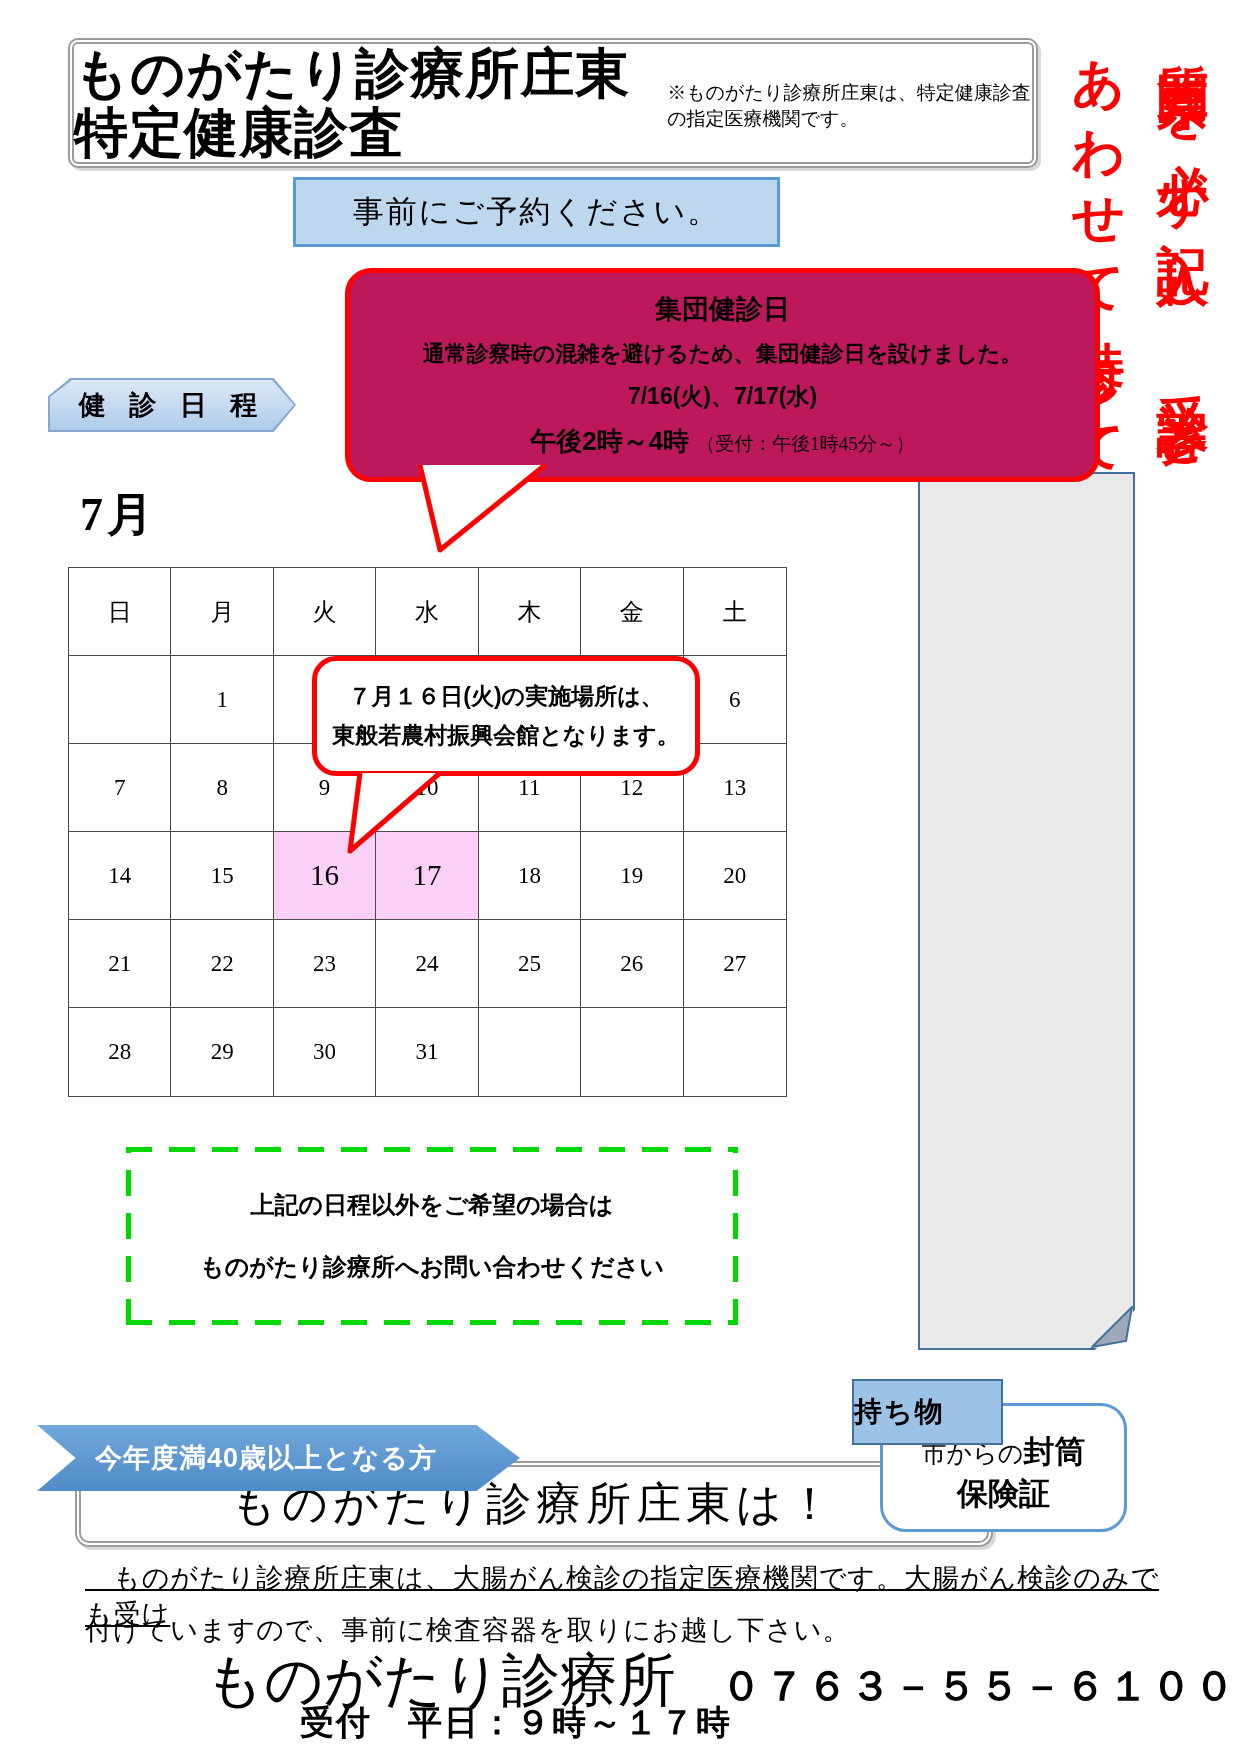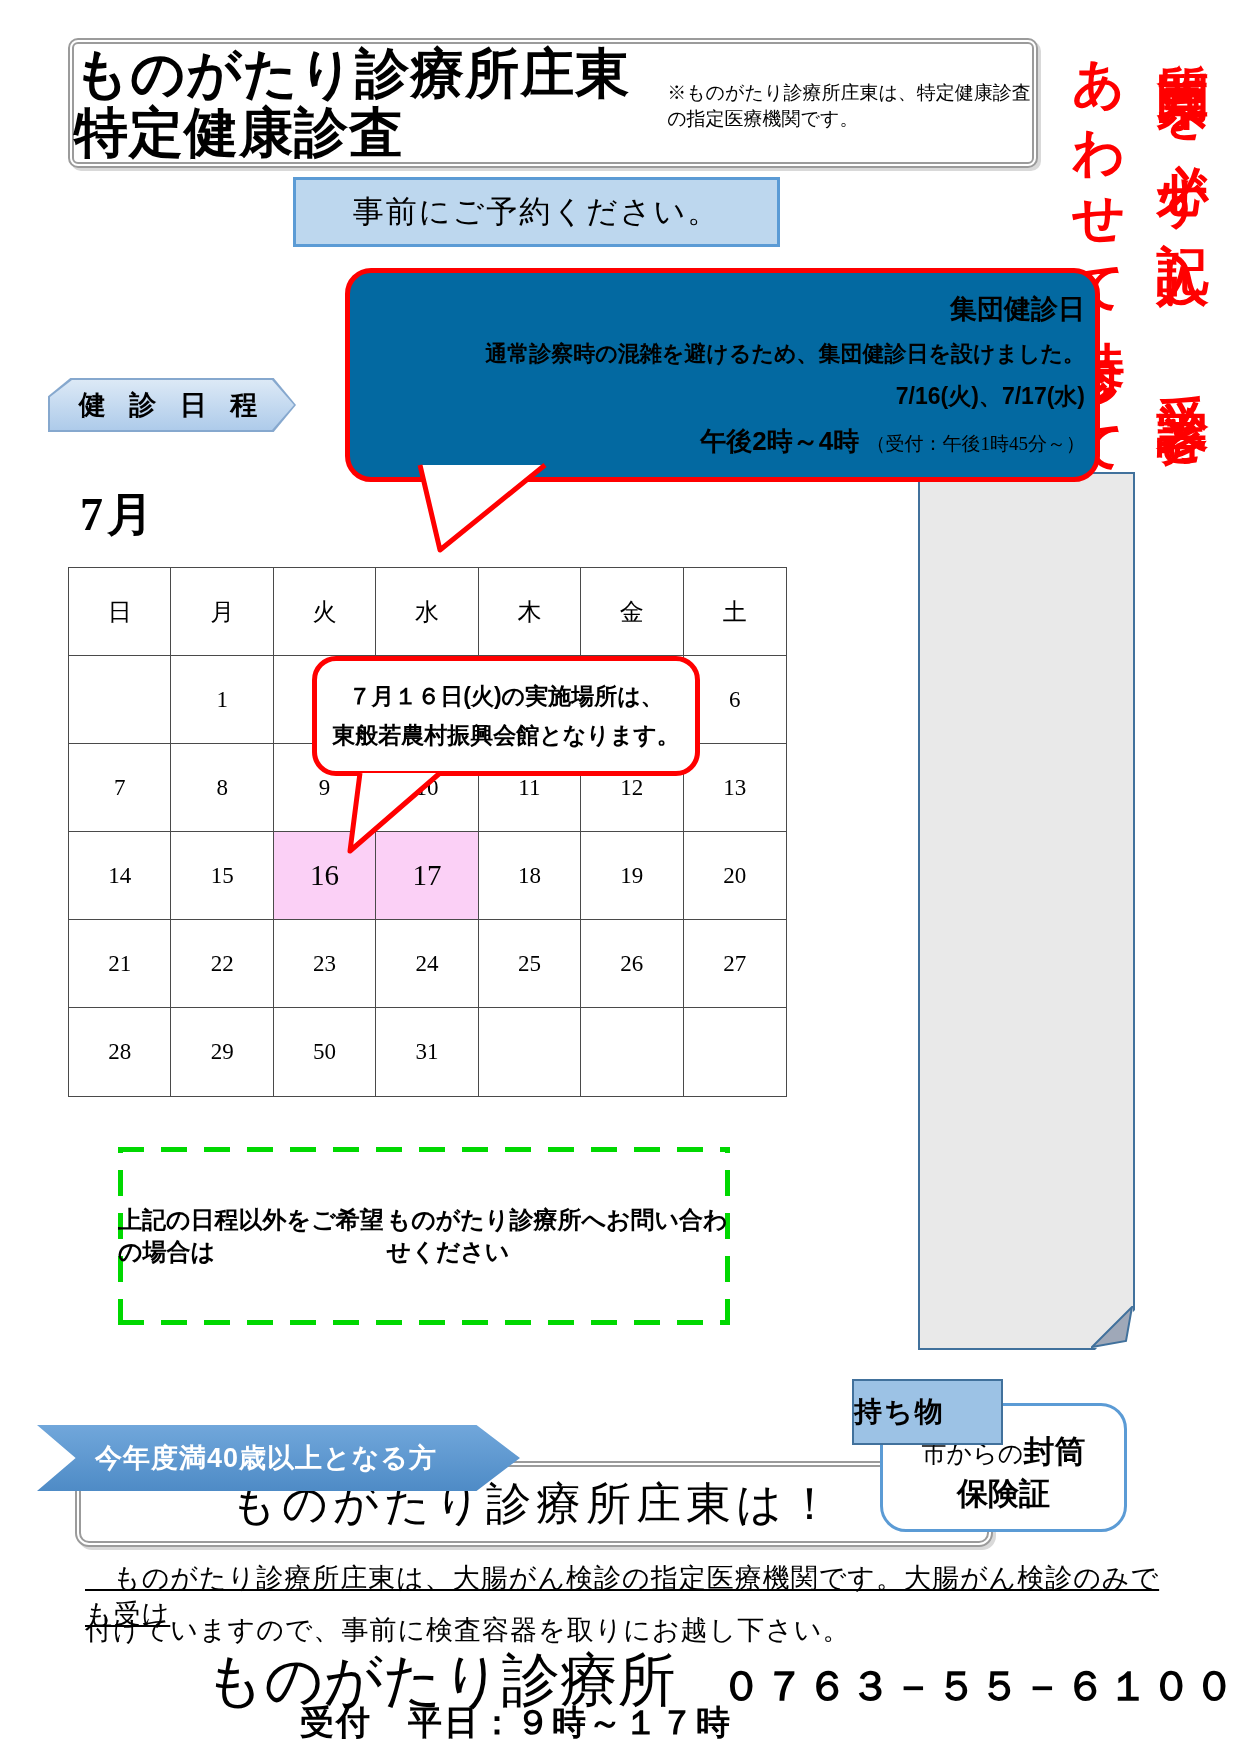--- a/index.html
+++ b/index.html
@@ -14,22 +14,22 @@
   .header-title{font-size:54px;font-weight:bold;letter-spacing:1px;line-height:1.1;}
   .header-note{font-size:19px;margin-top:6px;font-family:"Liberation Serif","DejaVu Serif",serif;}
 
   
   .reserve-box{position:absolute;left:293px;top:177px;width:481px;height:64px;
     background:#BDD7EE;border:3px solid #5B9BD5;display:flex;align-items:center;justify-content:center;}
   .reserve-text{color:#000000;font-size:31px;font-weight:normal;letter-spacing:2px;}
 
   
   .group-bubble{position:absolute;left:345px;top:268px;width:725px;height:192px;
-    background:#0369a1;border:5px solid #FF0000;border-radius:26px;z-index:7;
-    display:flex;flex-direction:column;justify-content:space-evenly;align-items:flex-end;padding:6px 10px;box-sizing:content-box;}
+    background:#be185d;border:5px solid #FF0000;border-radius:26px;z-index:7;
+    display:flex;flex-direction:column;justify-content:space-evenly;align-items:center;padding:6px 10px;box-sizing:content-box;}
   .gb-title{font-size:27px;font-weight:bold;}
   .gb-desc{font-size:22px;font-weight:bold;}
   .gb-dates{font-size:23px;font-weight:bold;}
   .gb-time{font-size:26px;font-weight:bold;}
   .gb-time-note{font-size:19px;font-weight:normal;font-family:"Liberation Serif","DejaVu Serif",serif;}
   .tail{position:absolute;z-index:8;}
 
   
   .sched-wrap{position:absolute;left:48px;top:378px;width:248px;height:54px;z-index:3;
     clip-path:polygon(9% 0,91% 0,100% 50%,91% 100%,0 100%,0 34%);background:#86A8CE;}
@@ -59,27 +59,27 @@
 
   
   .side-panel{position:absolute;left:918px;top:472px;width:217px;height:878px;
     background:#E9E9E9;border:2px solid #41719C;box-sizing:border-box;z-index:1;
     clip-path:polygon(0 0,100% 0,100% calc(100% - 40px),calc(100% - 40px) 100%,0 100%);}
   .fold{position:absolute;right:0;bottom:0;width:42px;height:42px;z-index:2;}
   .vnote{position:absolute;top:22px;right:16px;height:820px;writing-mode:vertical-rl;
     color:#FF0000;font-size:52px;font-weight:bold;letter-spacing:10px;line-height:84px;}
 
   
-  .green-box{position:absolute;left:118px;top:1147px;width:612px;height:178px;z-index:2;
+  .green-box{position:absolute;left:126px;top:1147px;width:612px;height:178px;z-index:2;
     background:
       repeating-linear-gradient(90deg,#00D800 0 26px,transparent 26px 43px) left top/100% 5px no-repeat,
       repeating-linear-gradient(90deg,#00D800 0 26px,transparent 26px 43px) left bottom/100% 5px no-repeat,
       repeating-linear-gradient(0deg,#00D800 0 26px,transparent 26px 43px) left top/5px 100% no-repeat,
       repeating-linear-gradient(0deg,#00D800 0 26px,transparent 26px 43px) right top/5px 100% no-repeat;
-    display:flex;flex-direction:row;justify-content:space-evenly;align-items:center;padding:12px 0;box-sizing:border-box;}
+    display:flex;flex-direction:column;justify-content:space-evenly;align-items:center;padding:12px 0;box-sizing:border-box;}
   .green-line{font-size:24px;font-weight:bold;}
 
   
   .age-banner{position:absolute;left:37px;top:1425px;width:483px;height:66px;z-index:3;
     clip-path:polygon(0 0,91% 0,100% 50%,91% 100%,0 100%,8% 50%);
     background:linear-gradient(#71A7DB,#4E8BC6);
     display:flex;align-items:center;}
   .age-text{color:#fff;font-size:27px;font-weight:bold;letter-spacing:1px;padding-left:58px;}
 
   
@@ -184,21 +184,21 @@
       <div class="cal-cell cal-date">20</div>
       <div class="cal-cell cal-date">21</div>
       <div class="cal-cell cal-date">22</div>
       <div class="cal-cell cal-date">23</div>
       <div class="cal-cell cal-date">24</div>
       <div class="cal-cell cal-date">25</div>
       <div class="cal-cell cal-date">26</div>
       <div class="cal-cell cal-date">27</div>
       <div class="cal-cell cal-date">28</div>
       <div class="cal-cell cal-date">29</div>
-      <div class="cal-cell cal-date">50</div>
+      <div class="cal-cell cal-date">30</div>
       <div class="cal-cell cal-date">31</div>
       <div class="cal-cell cal-date"></div>
       <div class="cal-cell cal-date"></div>
       <div class="cal-cell cal-date"></div>
     </div>
 
   <div class="loc-bubble">
     <div class="loc-line">７月１６日(火)の実施場所は、</div>
     <div class="loc-line">東般若農村振興会館となります。</div>
   </div>

